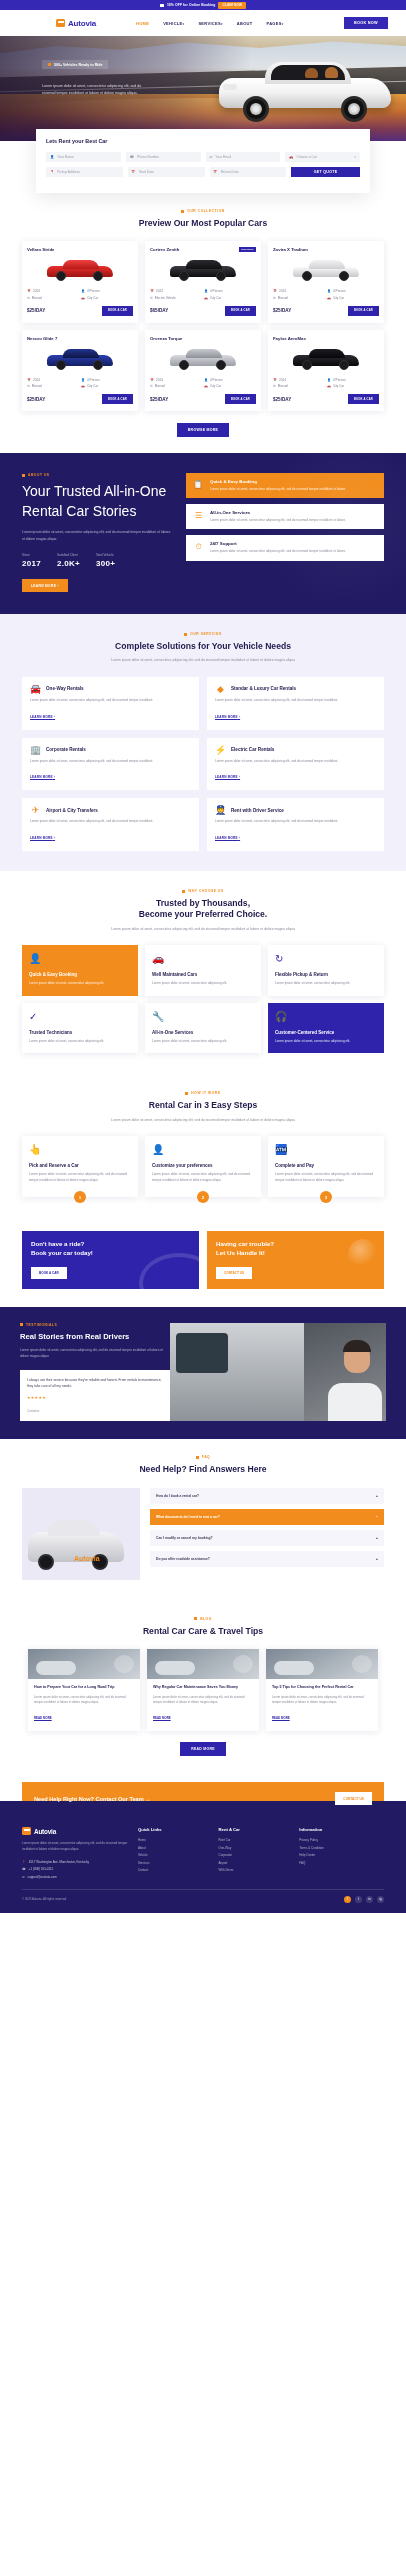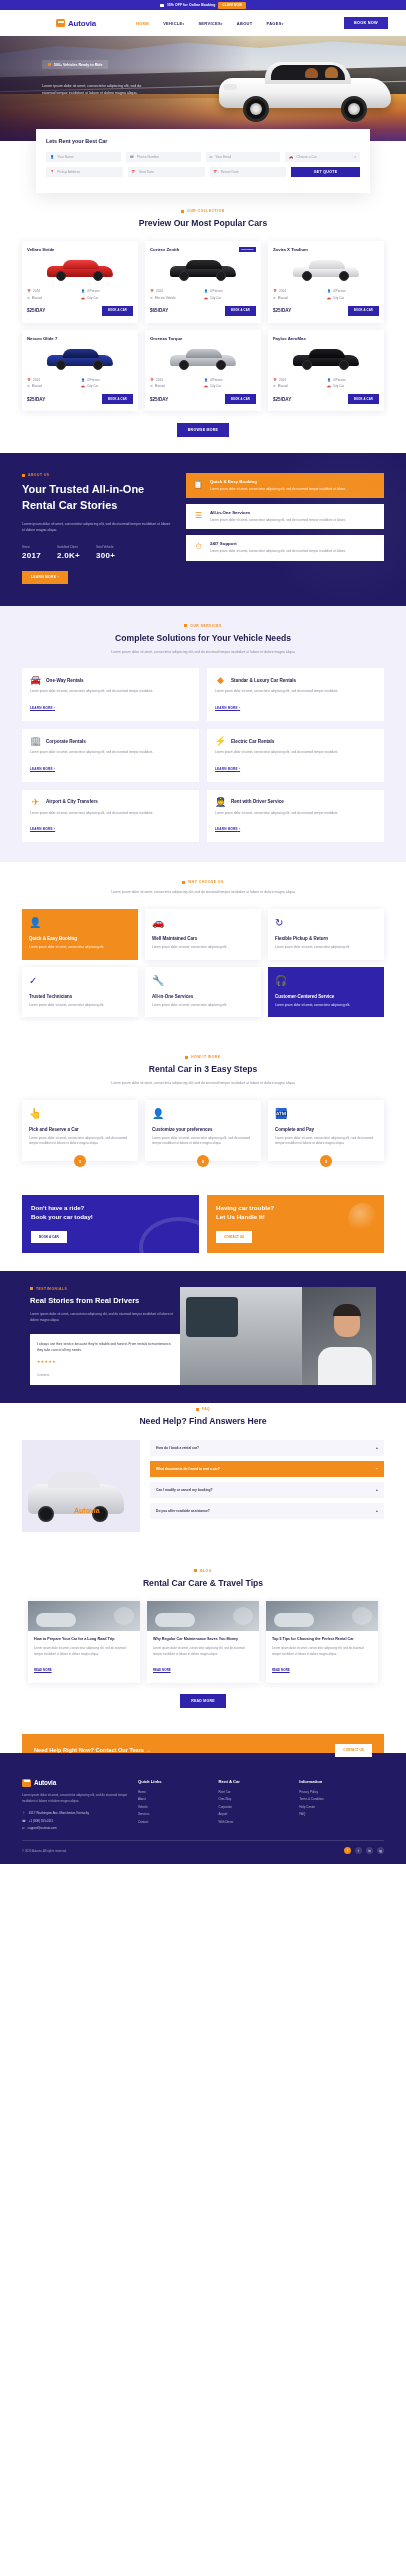--- a/index.html
+++ b/index.html
@@ -130,21 +130,21 @@
   .cc-foot { display:flex; align-items:center; justify-content:space-between; margin-top:6px; }
   .price { font-size:4.6px; font-weight:700; }
   .bookcar { background:#2f23ab; color:#fff; border:none; font-size:2.7px; font-weight:700; padding:3.5px 6px; letter-spacing:.2px; }
   .browse-wrap { display:flex; justify-content:center; margin-top:12px; }
   .browse { background:#2f23ab; color:#fff; border:none; font-size:3.5px; font-weight:700; padding:5px 11px; letter-spacing:.3px; }
   
   .about { background:#221a63; padding:20px 22px 22px; display:flex; gap:14px; position:relative; overflow:hidden; }
   .about:before{content:"";position:absolute;right:-40px;top:-30px;width:200px;height:200px;border-radius:50%;
     background:radial-gradient(circle,rgba(255,255,255,.05),transparent 60%);}
   .about-l { width:150px; color:#fff; }
-  .about-l h2 { font-size:11px; line-height:1.42; font-weight:700; }
+  .about-l h2 { font-size:14px; line-height:1.42; font-weight:400; }
   .about-l p { font-size:3.4px; line-height:1.9; color:rgba(255,255,255,.62); margin-top:7px; }
   .stats { display:flex; gap:16px; margin-top:11px; }
   .st-l { font-size:3.1px; color:rgba(255,255,255,.55); }
   .st-v { font-size:8px; font-weight:700; color:#fff; margin-top:2px; letter-spacing:.3px; }
   .learnmore { margin-top:11px; background:#f28c1c; color:#fff; border:none; font-size:3.3px; font-weight:700; padding:4.5px 9px; letter-spacing:.3px; }
   .about-r { flex:1; display:flex; flex-direction:column; gap:6px; }
   .fcard { background:#fff; padding:6px 7px; display:flex; gap:6px; align-items:flex-start; }
   .fcard.hl { background:#f28c1c; }
   .fcard .fic { width:11px; height:11px; flex:0 0 11px; display:flex; align-items:center; justify-content:center; font-size:8px; color:#f28c1c; }
   .fcard.hl .fic { color:#fff; }
@@ -189,37 +189,37 @@
   .cta.b { background:#2f23ab; }
   .cta.o { background:#f28c1c; }
   .cta h3 { font-size:6.2px; line-height:1.42; font-weight:700; color:#fff; position:relative; z-index:2; }
   .cta-btn { margin-top:9px; background:#fff; border:none; font-size:3.1px; font-weight:700; padding:4px 8px; position:relative; z-index:2; }
   .cta.b .cta-btn { color:#2f23ab; } .cta.o .cta-btn { color:#f28c1c; }
   .cta .swoosh{position:absolute;right:-20px;bottom:-24px;width:80px;height:60px;border-radius:50%;
     border:4px solid rgba(255,255,255,.14);}
   .cta .key{position:absolute;right:6px;top:8px;width:30px;height:30px;border-radius:50%;
     background:radial-gradient(circle at 40% 35%,rgba(255,255,255,.35),transparent 62%);}
   
-  .testi { background:#221a63; padding:16px 30px 18px; display:flex; gap:0; }
+  .testi { background:#221a63; padding:16px 20px 18px; display:flex; gap:0; }
   .testi-l { width:150px; color:#fff; }
   .testi-l h2 { font-size:7.6px; line-height:1.4; font-weight:700; }
   .testi-l > p { font-size:3.2px; line-height:1.85; color:rgba(255,255,255,.6); margin-top:6px; }
   .quote { background:#fff; padding:7px 7px 8px; margin-top:10px; }
   .quote p { font-size:3.3px; line-height:1.85; color:#3b3a55; }
   .stars { color:#f28c1c; font-size:3.8px; margin-top:6px; letter-spacing:.4px; }
   .qname { font-size:3.6px; font-weight:700; margin-top:4px; }
   .qrole { font-size:2.9px; color:#9092a4; margin-top:1px; }
   .testi-r { flex:1; background:linear-gradient(160deg,#3a3f46,#8b8f94); min-height:92px; position:relative; overflow:hidden; }
   .driver-face{position:absolute;right:16px;top:20px;width:26px;height:30px;border-radius:13px 13px 11px 11px;background:#d9a681;}
   .driver-hair{position:absolute;right:15px;top:17px;width:28px;height:12px;border-radius:14px 14px 0 0;background:#2b2320;}
   .driver-body{position:absolute;right:4px;bottom:0;width:54px;height:38px;border-radius:14px 14px 0 0;background:#eef0f2;}
   .car-door{position:absolute;left:0;top:0;width:62%;height:100%;background:linear-gradient(180deg,#cfd3d6,#8e9399);}
   .car-glass{position:absolute;left:6px;top:10px;width:52px;height:40px;border-radius:4px;background:#2f3b44;}
   
-  .faq { padding:4px 22px 20px; background:#fff; }
+  .faq { padding:16px 22px 20px; background:#fff; }
   .faq-wrap { display:flex; gap:10px; margin-top:12px; }
   .faq-img { width:118px; background:#ece9f7; position:relative; overflow:hidden; min-height:92px; }
   .faq-img .fcar{position:absolute;left:6px;bottom:18px;width:96px;height:30px;border-radius:14px 20px 5px 5px;
     background:linear-gradient(180deg,#f4f4f6,#c3c4ca);}
   .faq-img .fcab{position:absolute;left:26px;bottom:44px;width:52px;height:16px;border-radius:14px 16px 0 0;background:#e7e7ec;}
   .faq-img .fw{position:absolute;bottom:10px;width:16px;height:16px;border-radius:50%;background:#17171b;border:2px solid #2c2c30;}
   .faq-img .fw.a{left:16px;} .faq-img .fw.b{left:70px;}
   .faq-img .brand{position:absolute;left:52px;bottom:18px;font-size:7px;font-weight:700;color:#f28c1c;}
   .faq-list { flex:1; display:flex; flex-direction:column; gap:5px; }
   .faq-item { background:#f6f5fc; padding:5.5px 6px; display:flex; align-items:center; gap:5px; font-size:3.3px; font-weight:700; color:#3b3a55; }
@@ -661,20 +661,21 @@
             <h4>Rent with Driver Service</h4>
           </div><p>Lorem ipsum dolor sit amet, consectetur adipiscing elit, sed do eiusmod tempor incididunt.</p><a class="lmore"><span>LEARN MORE</span> ›</a></div>
     </div>
   </div>
 
   <div class="why">
     <div class="eyebrow">
         <span class="sq"></span>
         <span>WHY CHOOSE US</span>
       </div>
+    <h2 class="sec-title"><span>Trusted by Thousands,</span><br><span>Become your Preferred Choice.</span></h2>
     <p class="sec-sub">Lorem ipsum dolor sit amet, consectetur adipiscing elit, sed do eiusmod tempor incididunt ut labore et dolore magna aliqua</p>
     <div class="why-grid">
       <div class="wcard or">
           <div class="wic">👤</div>
           <h4>Quick &amp; Easy Booking</h4>
           <p>Lorem ipsum dolor sit amet, consectetur adipiscing elit.</p>
         </div>
       <div class="wcard">
           <div class="wic">🚗</div>
           <h4>Well Maintained Cars</h4>

